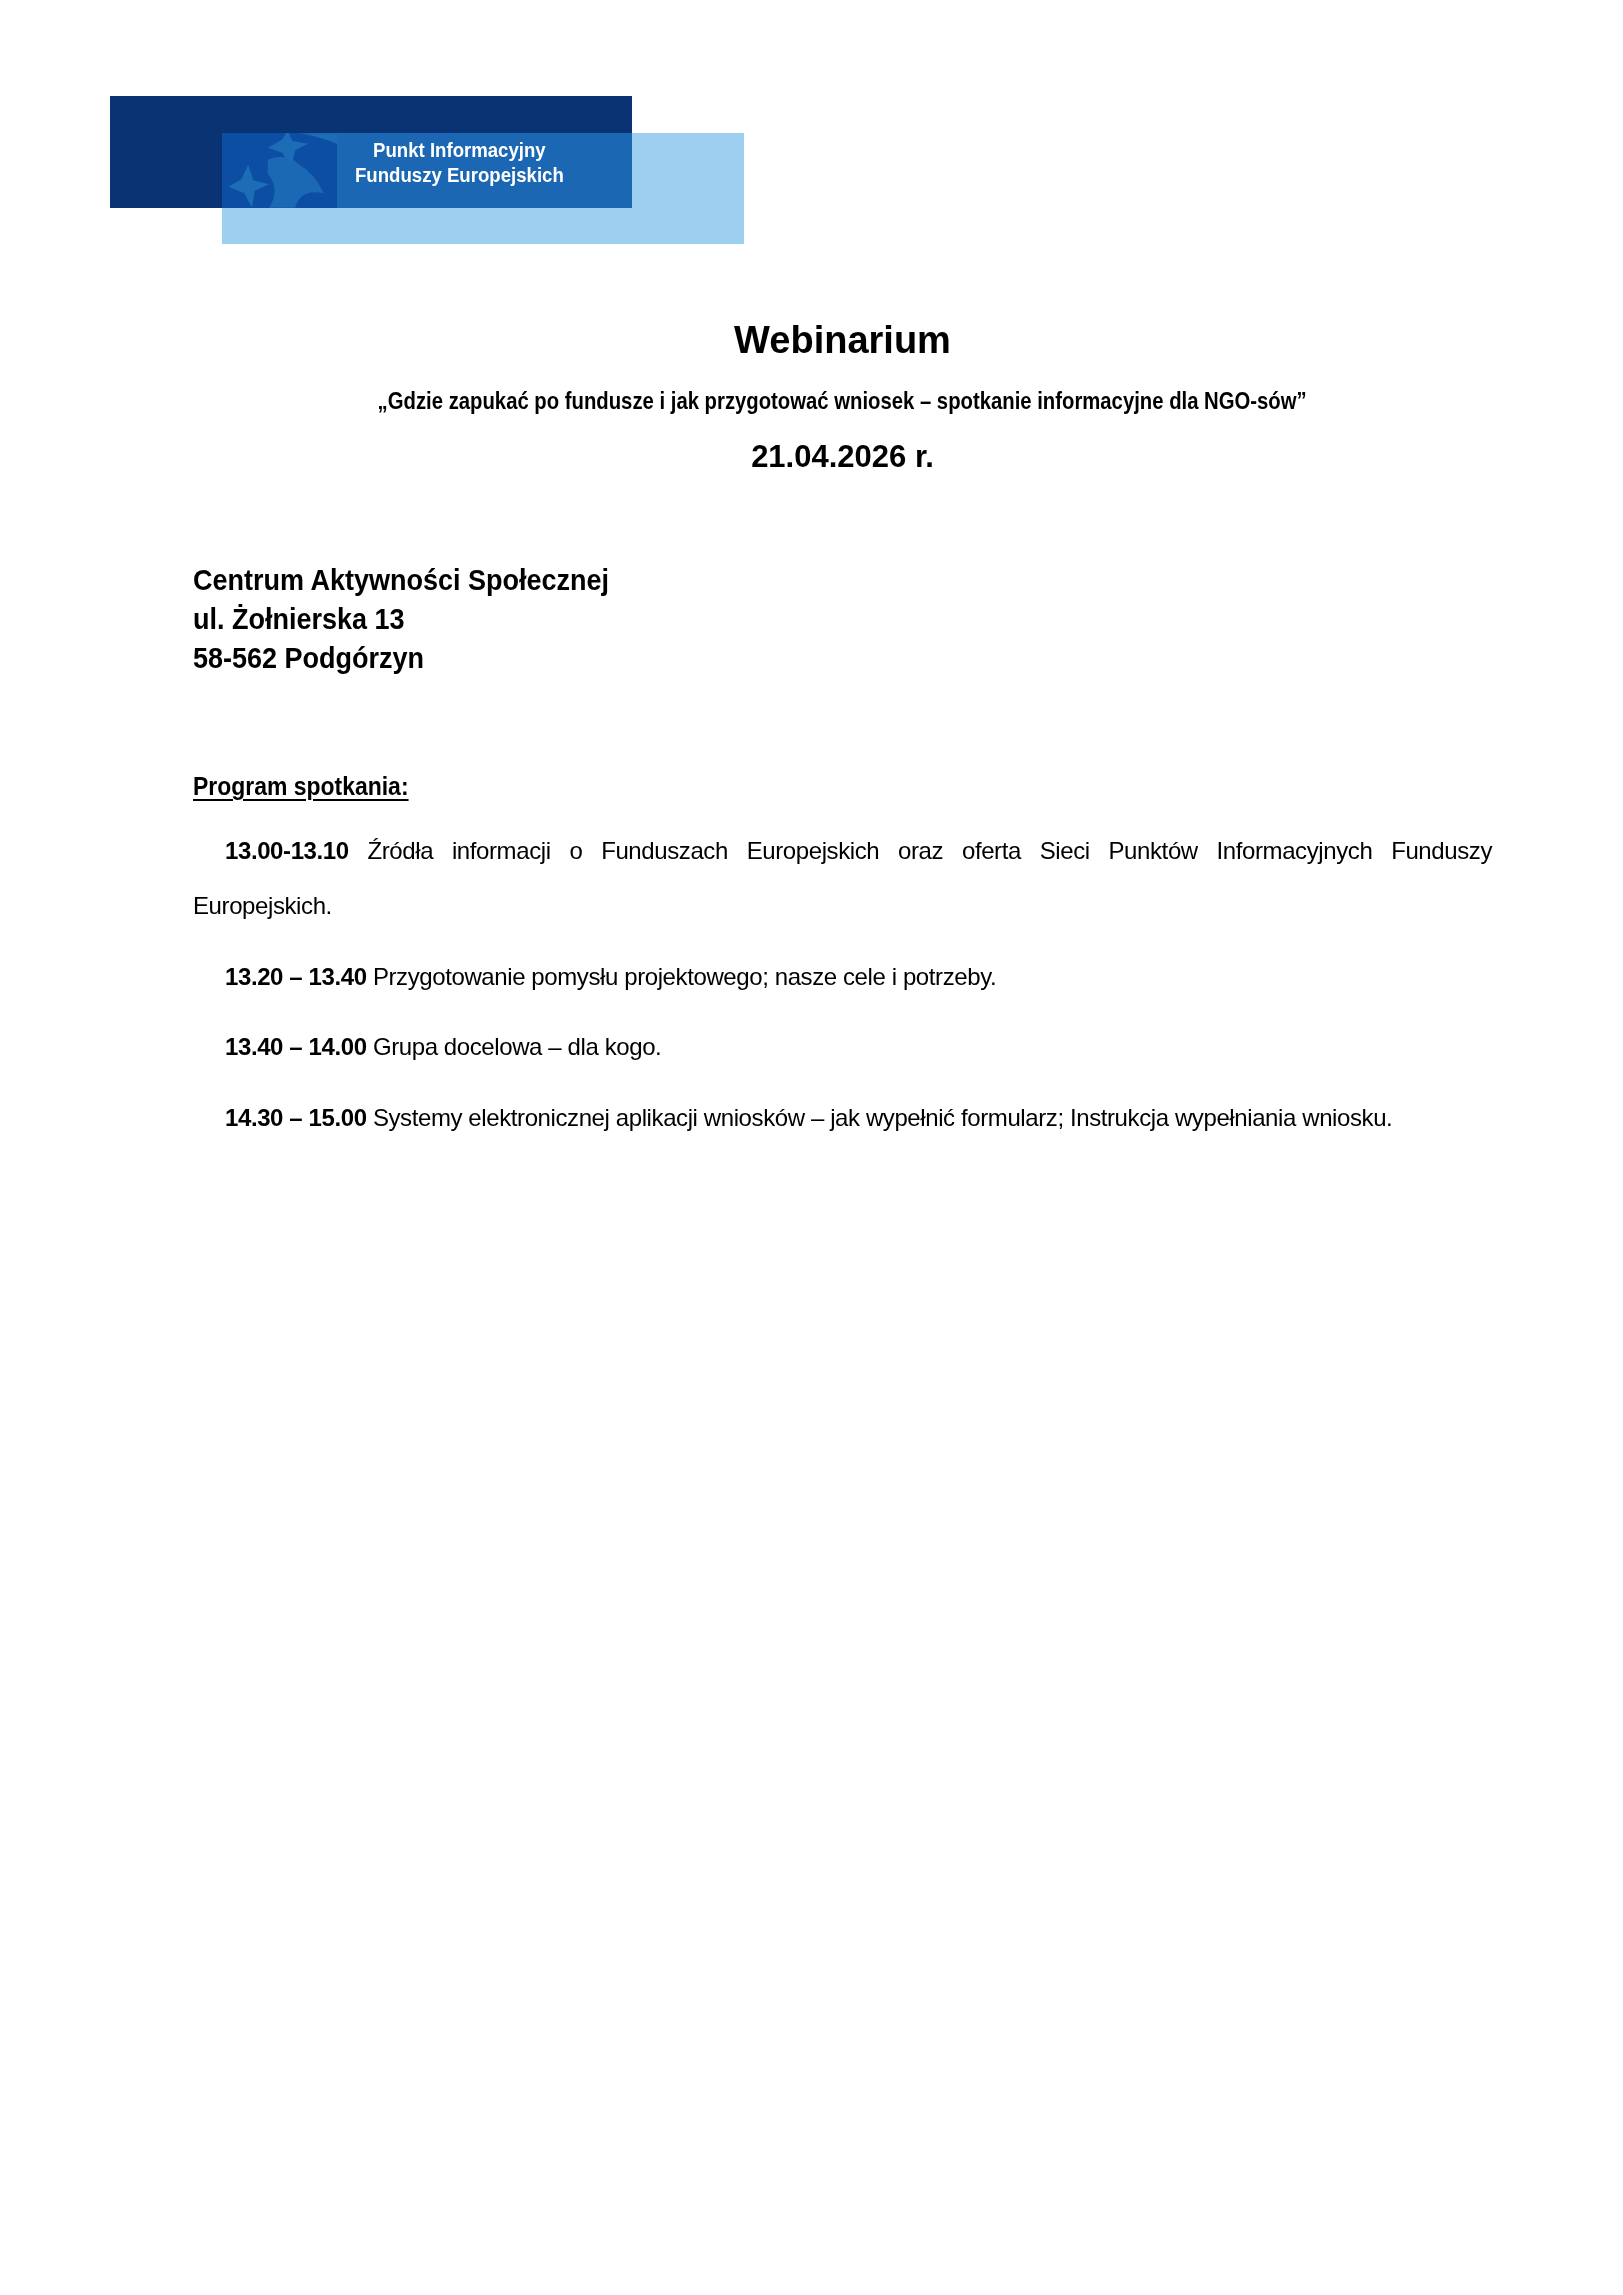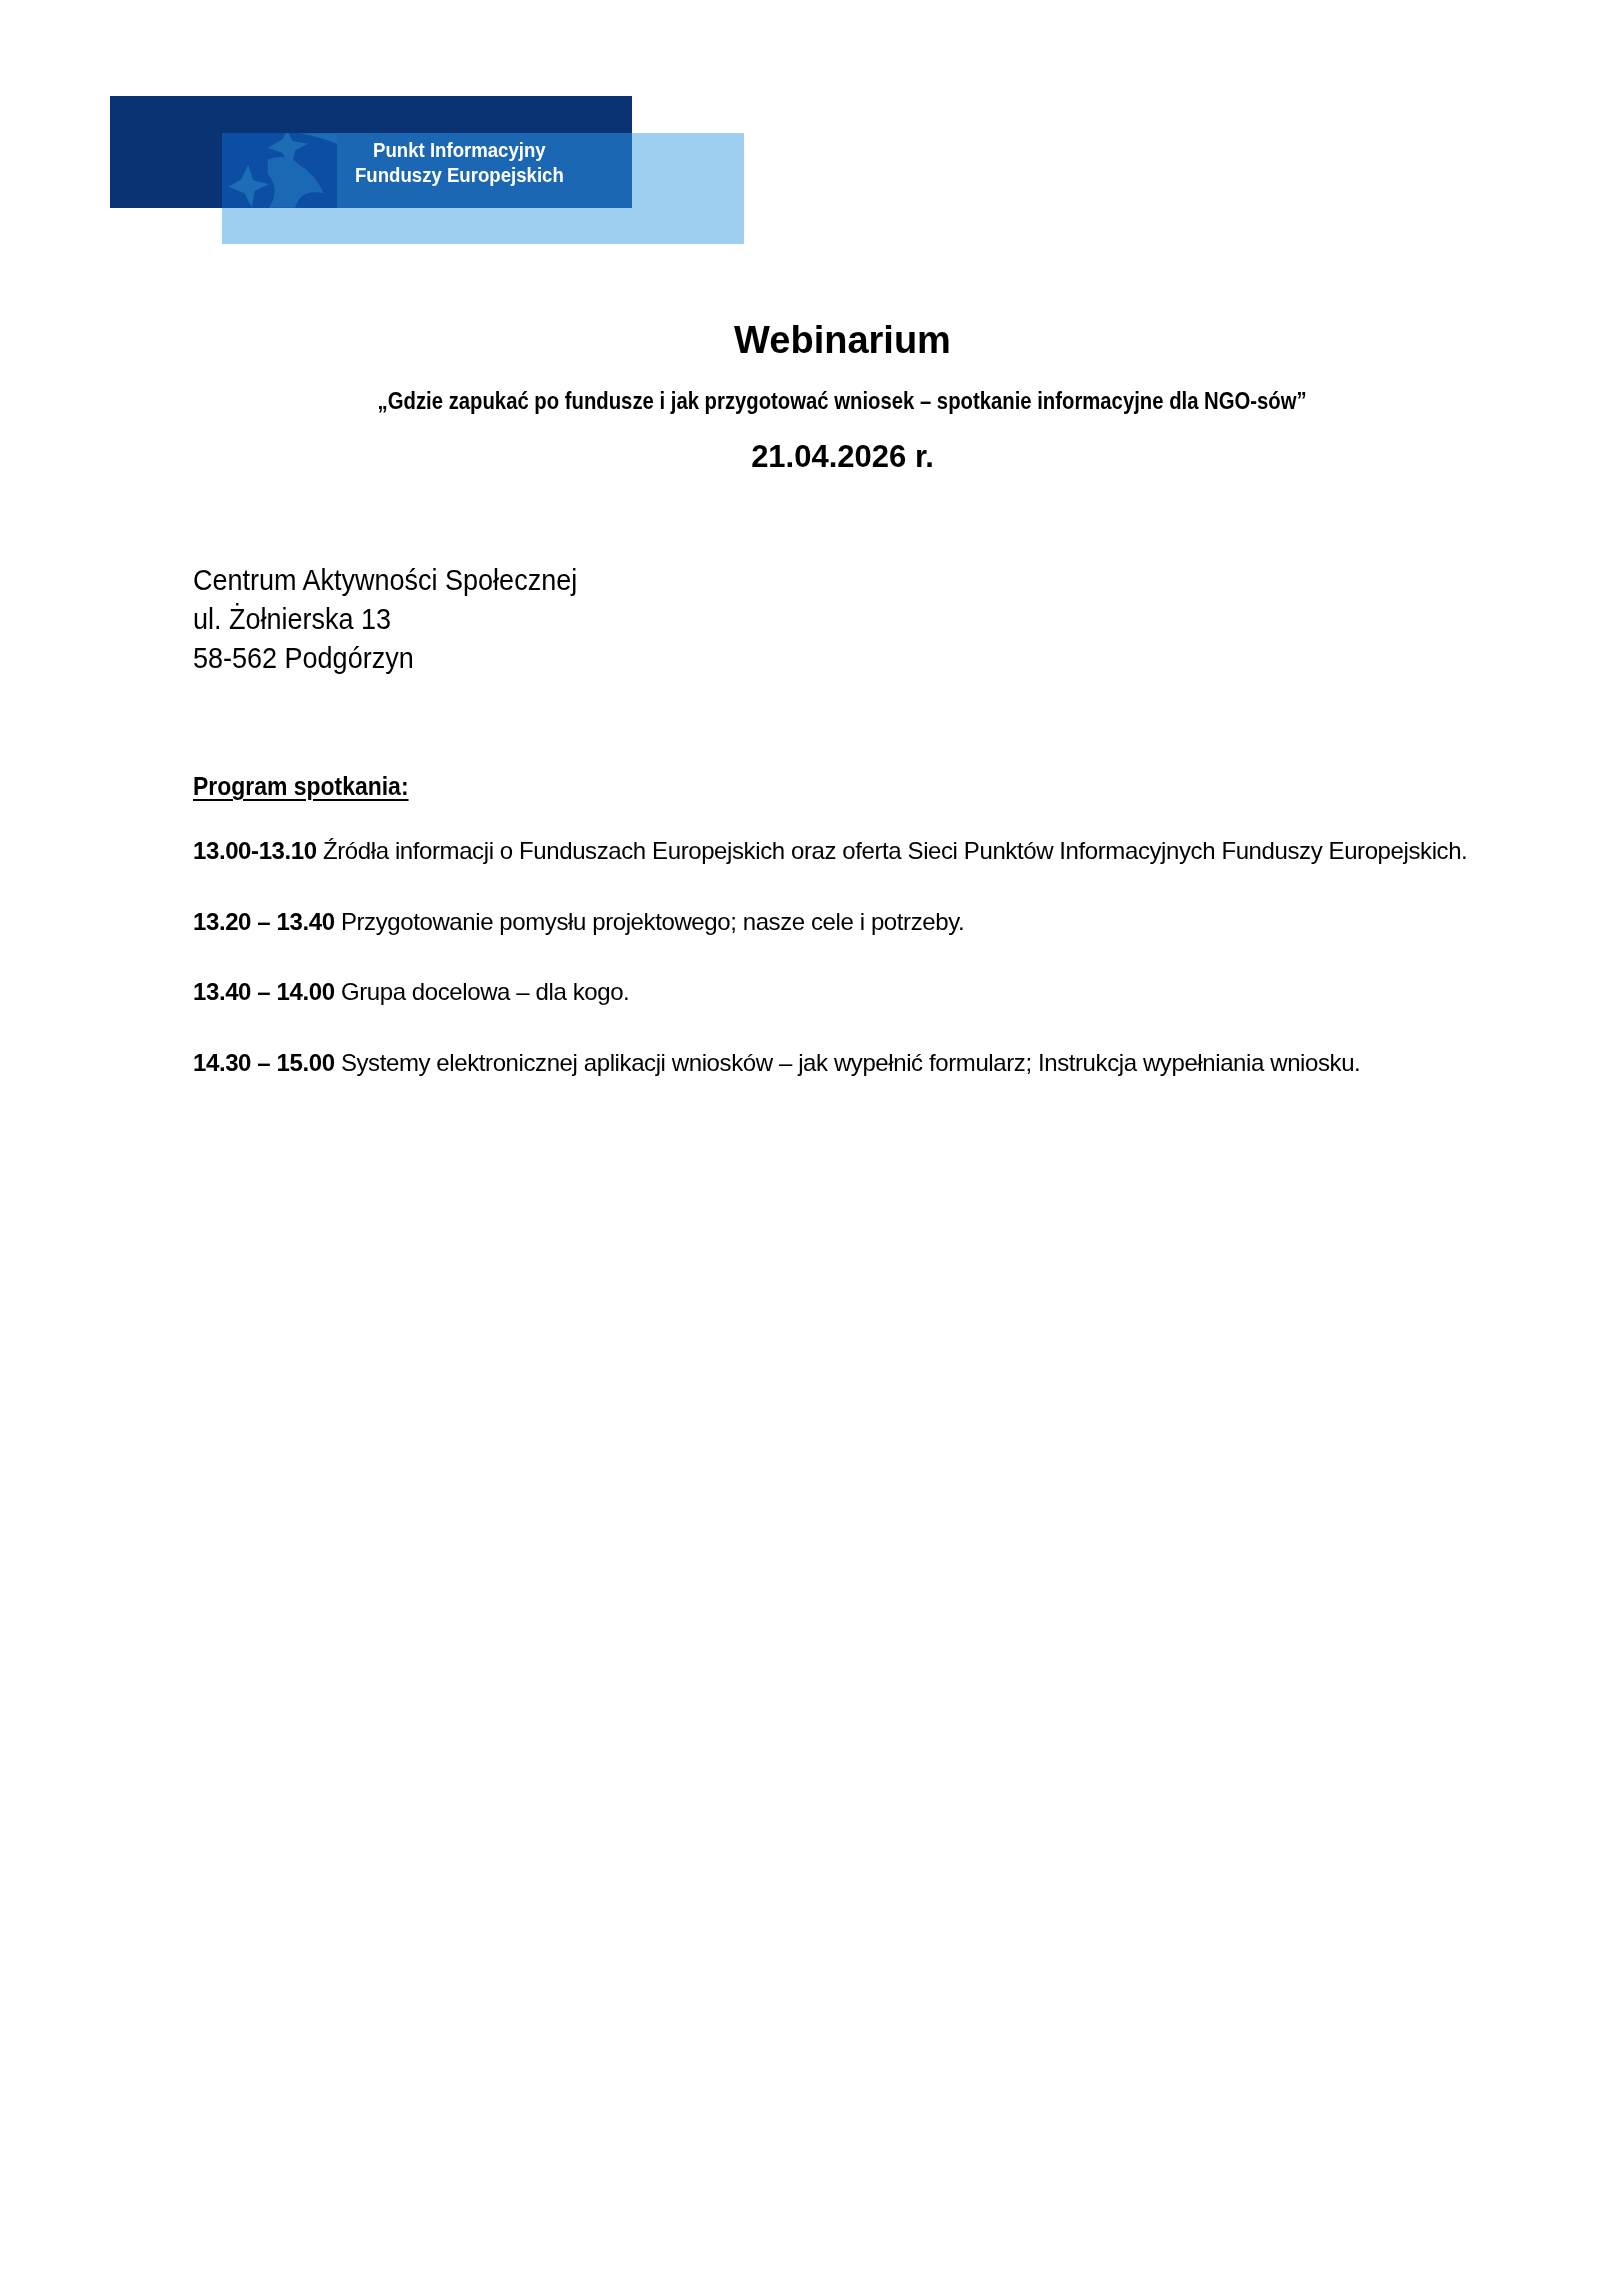--- a/index.html
+++ b/index.html
@@ -89,21 +89,21 @@
     line-height: 41px;
     font-weight: bold;
   }
   
   .address {
     position: absolute;
     left: 193px;
     top: 560px;
     font-size: 30px;
     line-height: 39px;
-    font-weight: normal;
+    font-weight: bold;
     white-space: nowrap;
   }
   .address div {
     transform-origin: 0 50%;
     transform: scaleX(0.9);
   }
   
   .program-heading {
     position: absolute;
     left: 193px;
@@ -126,20 +126,21 @@
   }
   .agenda-item {
     font-size: 24px;
     line-height: 55px;
     text-align: justify;
     margin: 0 0 15.7px 0;
     letter-spacing: -0.4px;
   }
   .agenda-item .time {
     font-weight: bold;
+    margin-left: 32px;
   }
 </style>
 </head>
 <body>
 
 <div class="logo">
   <div class="dark"></div>
   <div class="light"></div>
   <div class="overlap"></div>
   <div class="stars">

